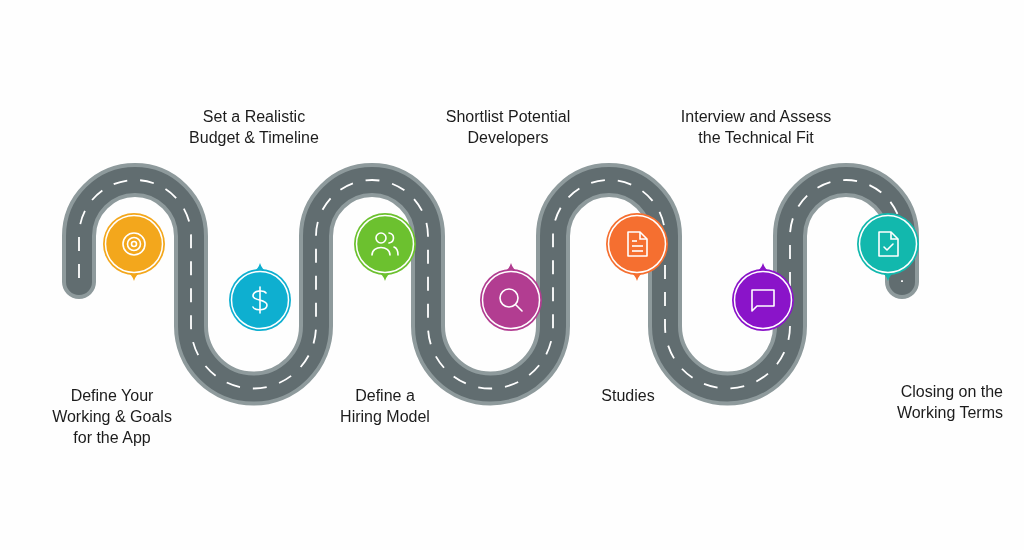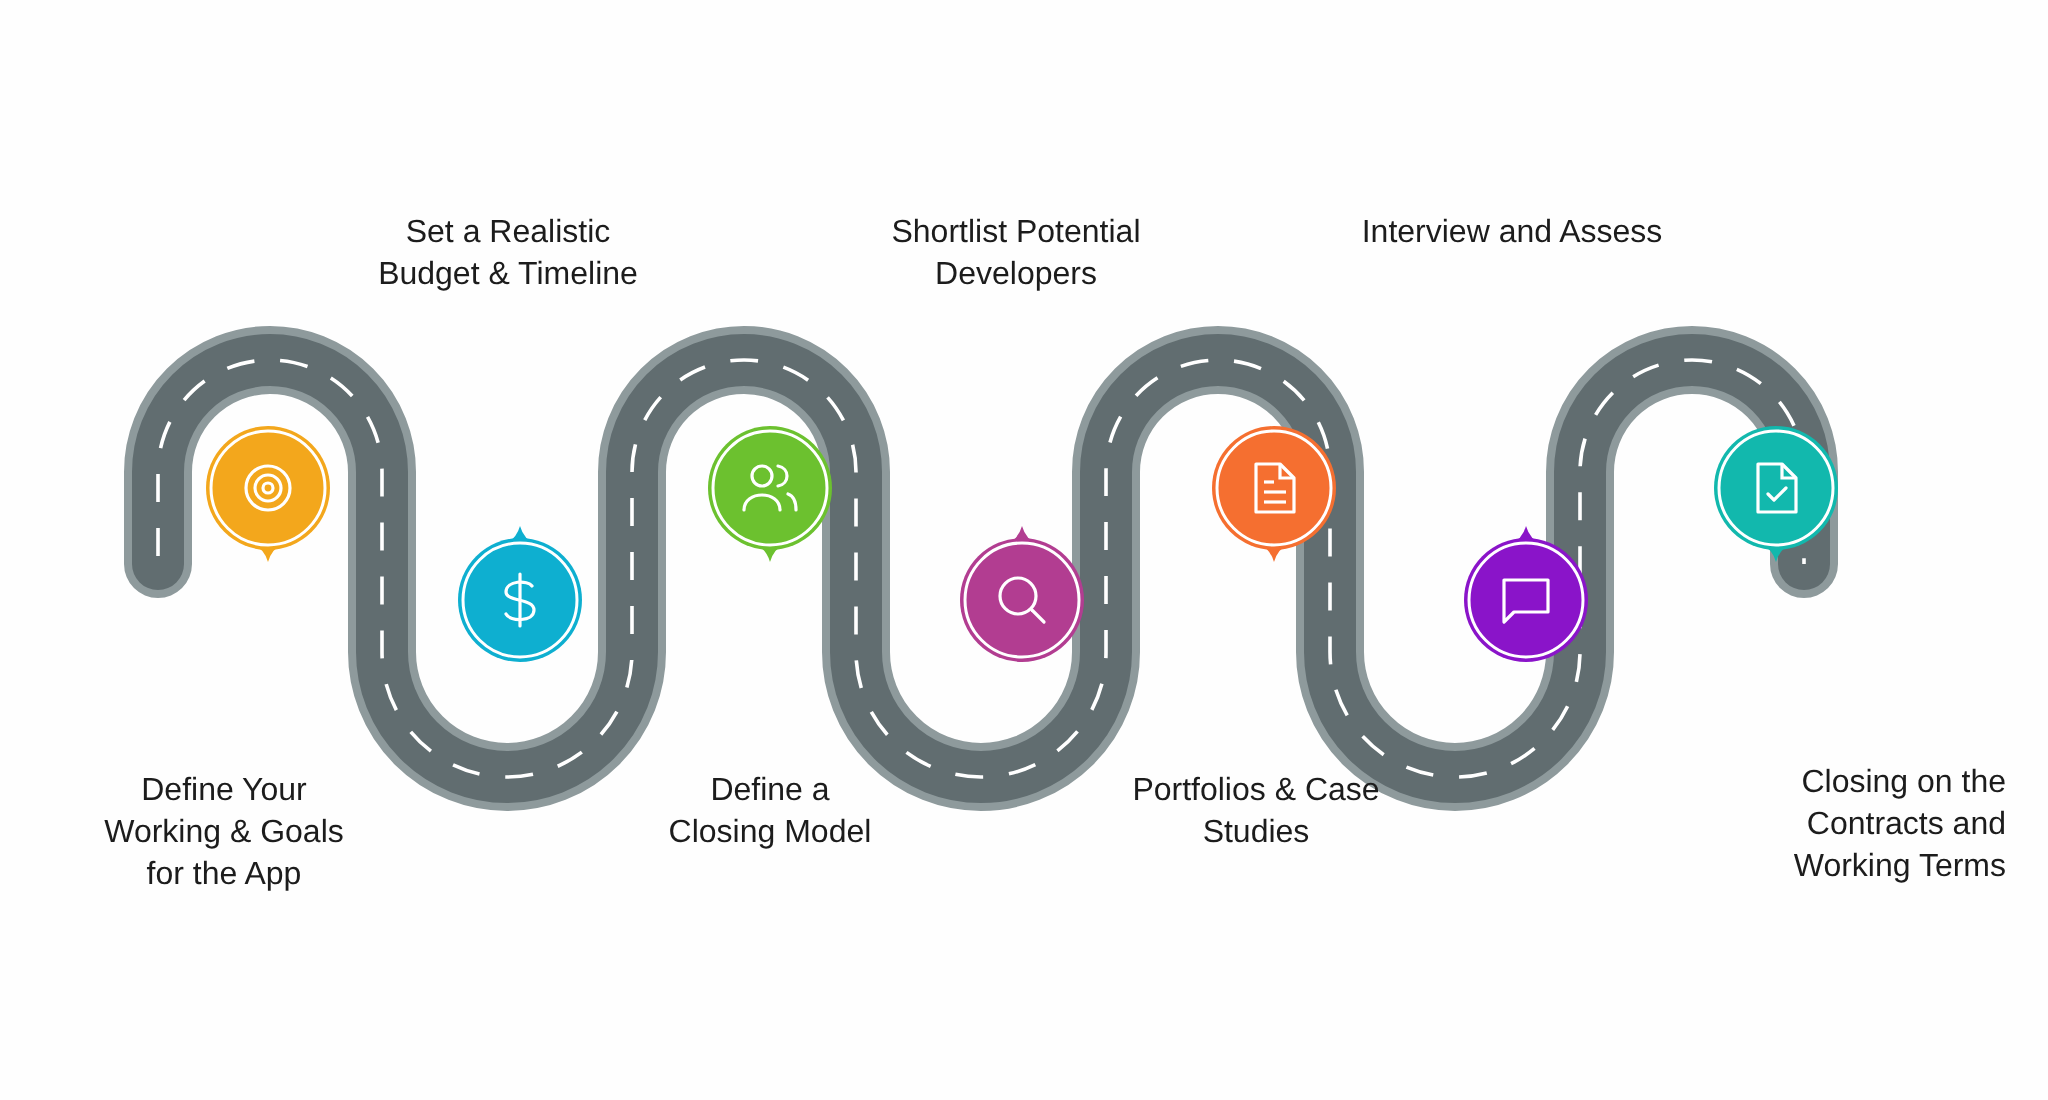--- a/index.html
+++ b/index.html
@@ -96,31 +96,30 @@
       <div>Define Your</div>
       <div>Working &amp; Goals</div>
       <div>for the App</div>
     </div>
     <div class="label top" style="left: 154px; top: 106px; text-align: center;">
       <div>Set a Realistic</div>
       <div>Budget &amp; Timeline</div>
     </div>
     <div class="label bottom" style="left: 285px; top: 385px;">
       <div>Define a</div>
-      <div>Closing Model</div>
+      <div>Hiring Model</div>
     </div>
     <div class="label top" style="left: 408px; top: 106px;">
       <div>Shortlist Potential</div>
       <div>Developers</div>
     </div>
     <div class="label bottom" style="left: 528px; top: 385px;">
-      <div>Portfolios &amp; Case</div>
       <div>Studies</div>
     </div>
     <div class="label top" style="left: 656px; top: 106px;">
       <div>Interview and Assess</div>
+      <div>the Technical Fit</div>
     </div>
     <div class="label bottom" style="left: 803px; top: 381px; text-align: right;">
       <div>Closing on the</div>
-      <div>Contracts and</div>
       <div>Working Terms</div>
     </div>
   </div>
 
 </body></html>

